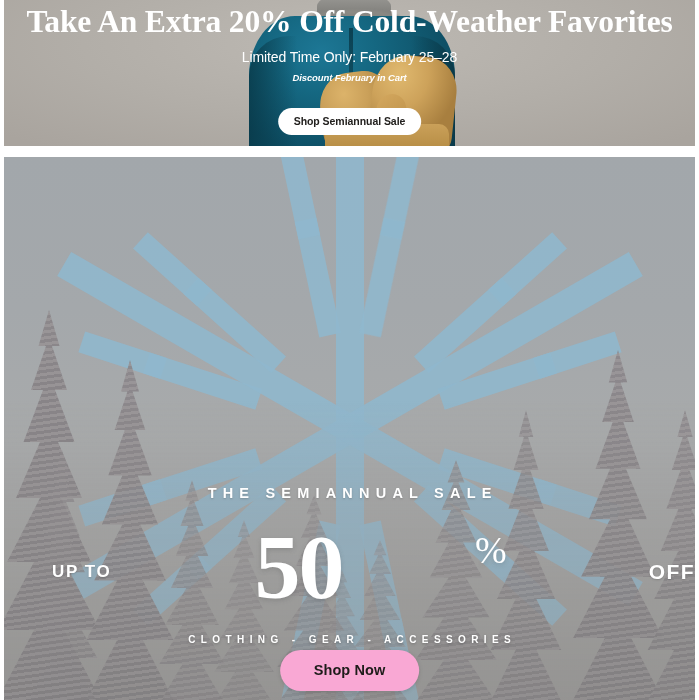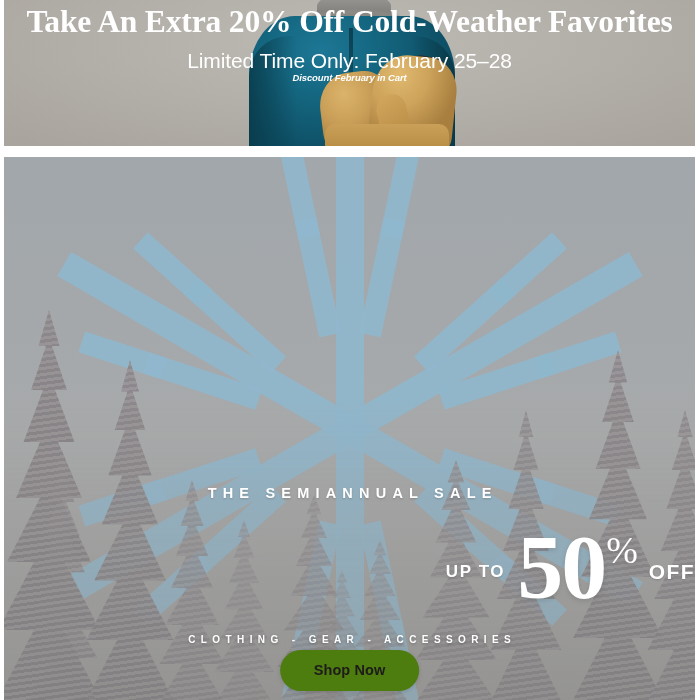--- a/index.html
+++ b/index.html
@@ -171,21 +171,21 @@
     letter-spacing: -0.2px;
     color: #ffffff;
     white-space: nowrap;
     transform: scaleX(1.02);
   }
   .promo-sub {
     position: absolute;
     left: 0;
     right: 0;
     top: 49px;
-    font-size: 21px;
+    font-size: 14px;
     font-weight: 400;
     letter-spacing: -0.1px;
     color: #ffffff;
   }
   .promo-fine {
     position: absolute;
     left: 0;
     right: 0;
     top: 72px;
     font-size: 9.5px;
@@ -329,21 +329,21 @@
     text-shadow: 0 1px 2px rgba(60,60,60,.28);
   }
   .hero-deal {
     position: absolute;
     left: 0;
     right: 0;
     top: 372px;
     height: 76px;
     display: flex;
     align-items: center;
-    justify-content: flex-end;
+    justify-content: space-between;
     gap: 0;
     margin-left: 48px;
   }
   .deal-upto {
     font-size: 17px;
     font-weight: bold;
     letter-spacing: 1.6px;
     margin-right: 12px;
     margin-top: 10px;
     text-shadow: 0 1px 2px rgba(60,60,60,.25);
@@ -383,21 +383,21 @@
     font-weight: bold;
     letter-spacing: 5.4px;
     text-indent: 5.4px;
     text-shadow: 0 1px 3px rgba(50,50,50,.4);
   }
   .hero-btn {
     position: absolute;
     left: 50%;
     top: 493px;
     transform: translateX(-50%);
-    background: #4d7c0f;
+    background: #f9a8d4;
     color: #1e1c1a;
     border: none;
     border-radius: 999px;
     padding: 12px 34px 13px;
     font-family: "Liberation Sans", sans-serif;
     font-size: 14.5px;
     font-weight: bold;
     letter-spacing: .1px;
     cursor: pointer;
     white-space: nowrap;
@@ -423,20 +423,21 @@
       <div class="glove-dark"></div>
       <div class="glove-b"></div>
       <div class="glove-thumb"></div>
       <div class="glove-cuff"></div>
     </div>
 
     <div class="promo-content">
       <div class="promo-headline">Take An Extra 20% Off Cold-Weather Favorites</div>
       <div class="promo-sub">Limited Time Only: February 25–28</div>
       <div class="promo-fine">Discount February in Cart</div>
+      <button class="promo-btn">Shop Semiannual Sale</button>
     </div>
   </section>
 
   <div class="section-gap"></div>
 
   <section class="hero">
     <div class="hero-sky"></div>
 
     <div class="flake">
       <div class="flake-grp" style="transform:rotate(0deg)">

